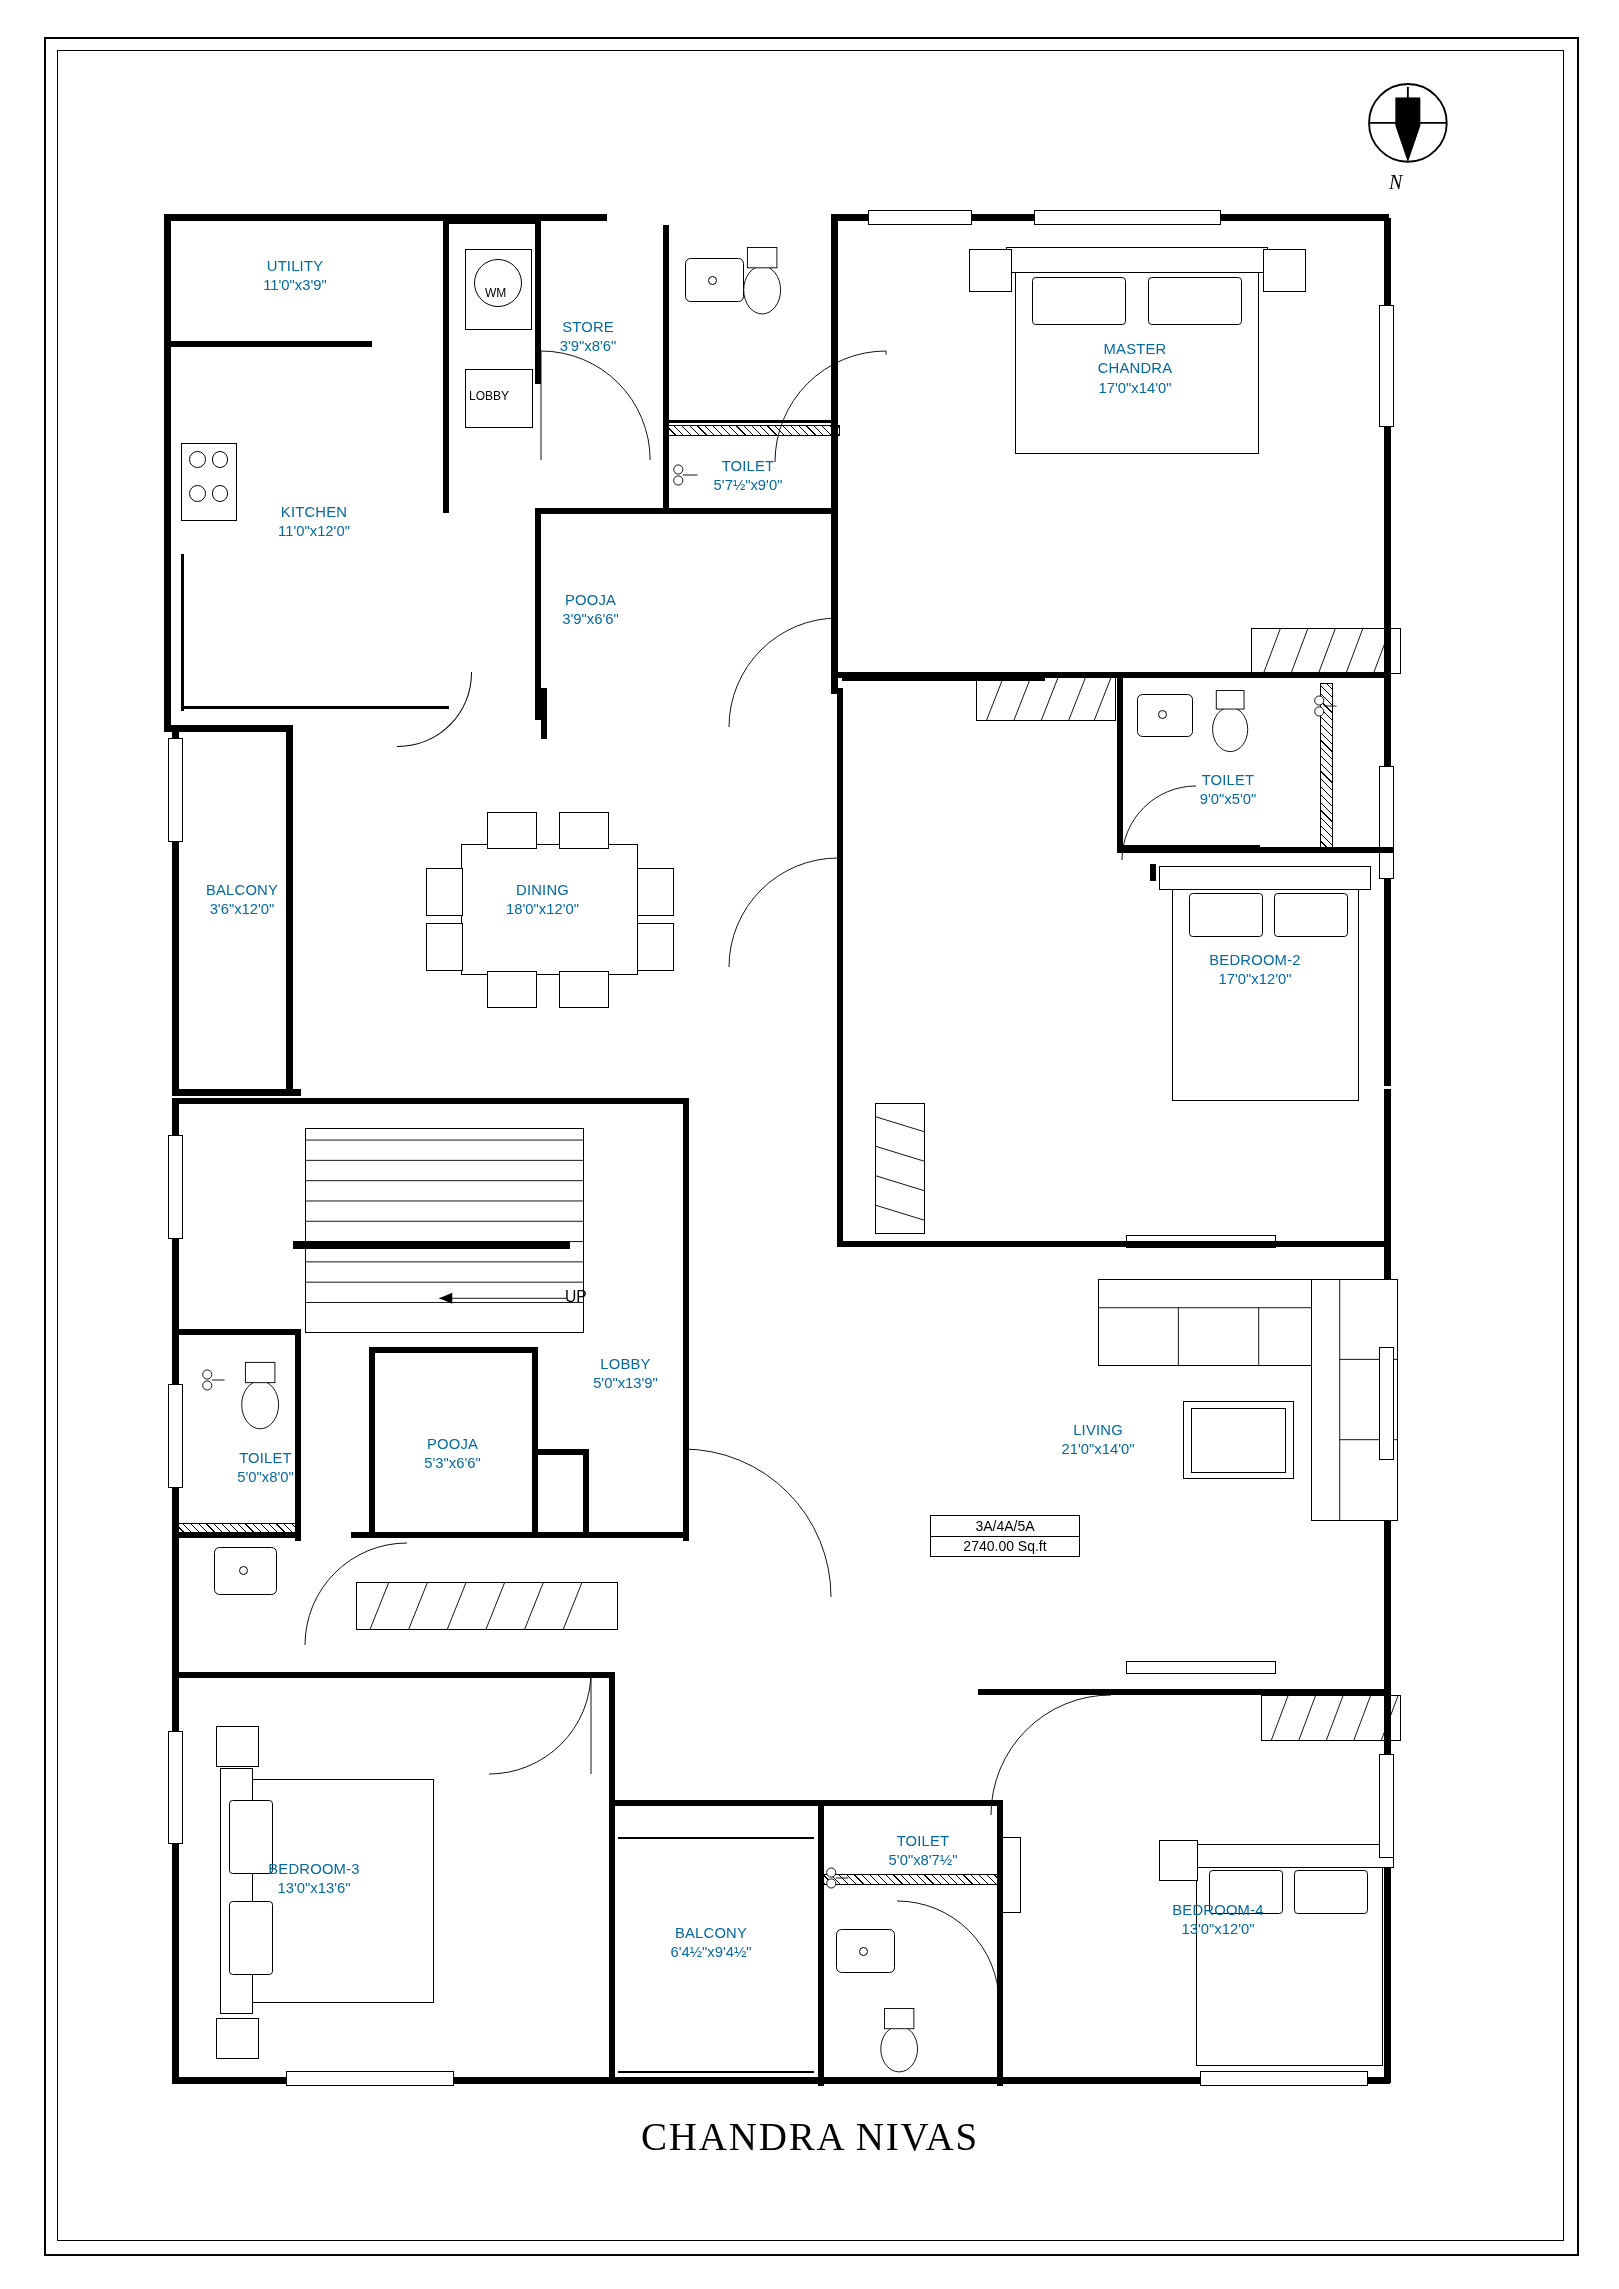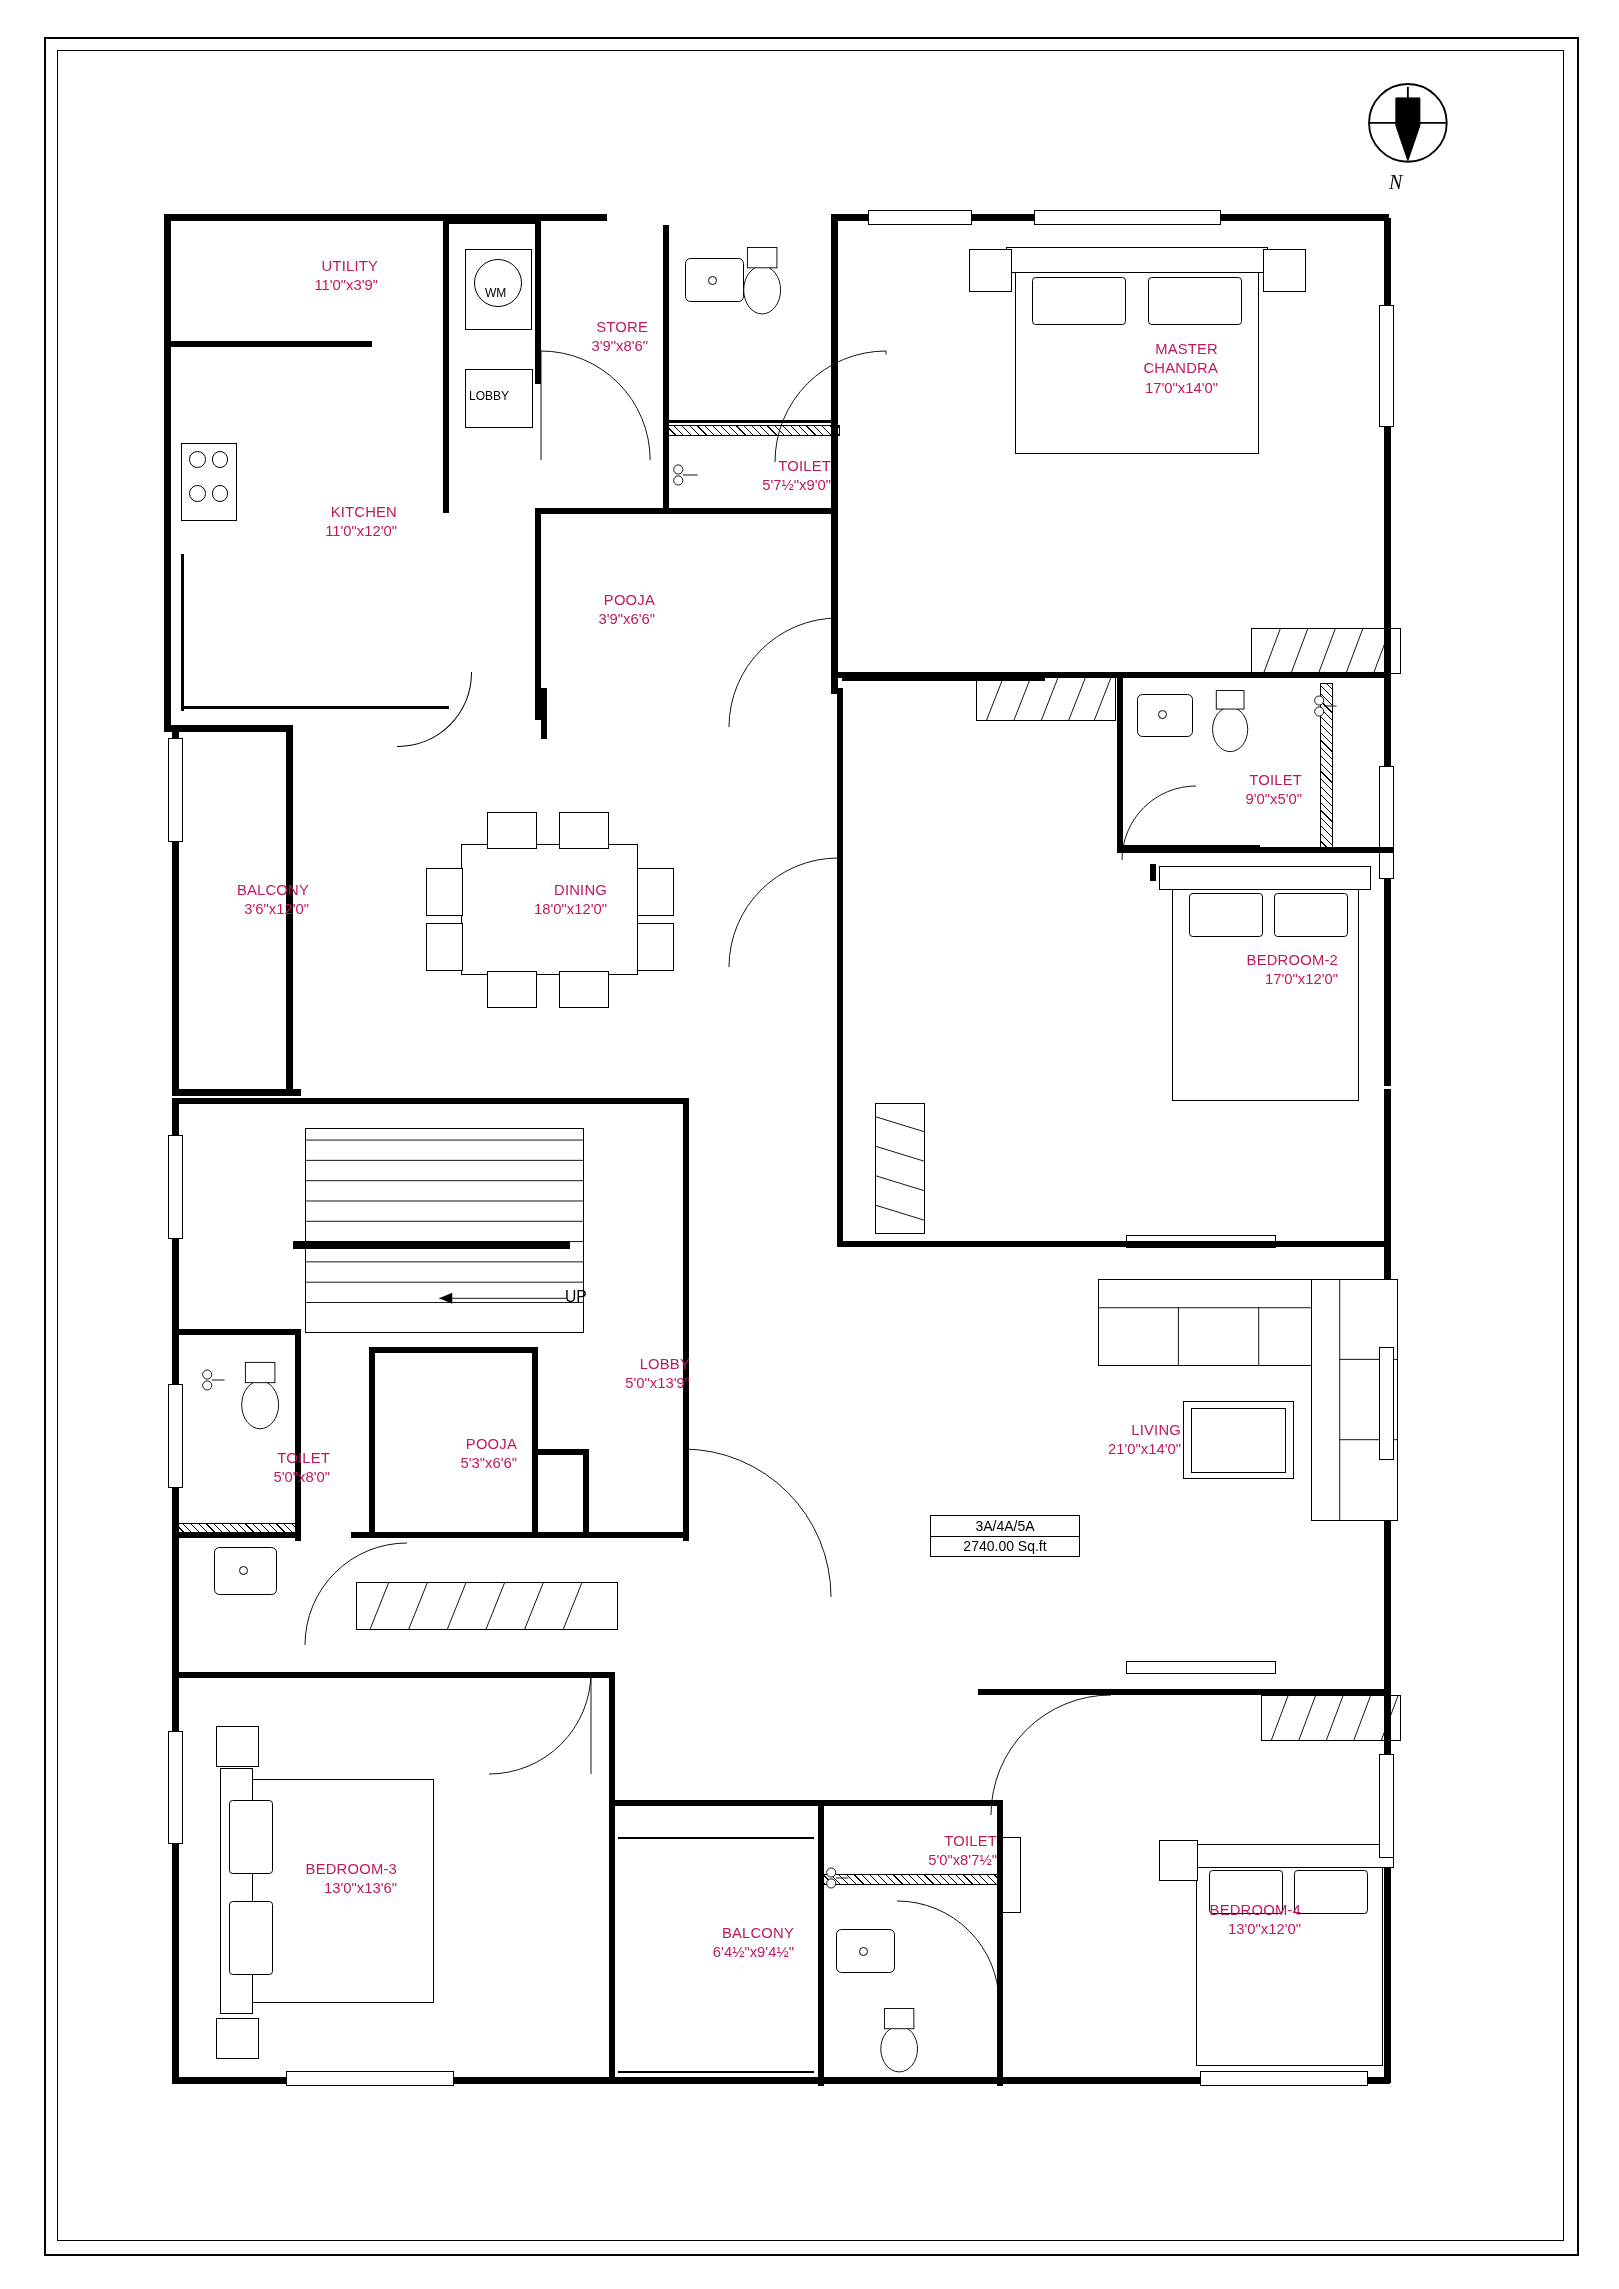--- a/index.html
+++ b/index.html
@@ -13,21 +13,21 @@
   .frame-outer{
     position:absolute;left:44px;top:37px;width:1531px;height:2215px;
     border:2.8px solid #000;
   }
   .frame-inner{
     position:absolute;left:57px;top:50px;width:1505px;height:2189px;
     border:0.9px solid #000;
   }
   .wall{position:absolute;background:#000;}
   .thin{position:absolute;background:#000;}
-  .room{position:absolute;text-align:right;font-size:14.8px;line-height:18.5px;color:#be185d;white-space:nowrap;}
+  .room{position:absolute;text-align:center;font-size:14.8px;line-height:18.5px;color:#0369a1;white-space:nowrap;}
   .room .nm{font-weight:400;letter-spacing:0.2px;}
   .room .dim{font-weight:400;}
   .lbl{position:absolute;font-size:14px;color:#000;white-space:nowrap;}
   .title{
     position:absolute;left:0;right:0;top:2114px;text-align:center;
     font-family:"Liberation Serif", serif;font-size:39px;letter-spacing:1.8px;color:#000;
   }
   .boxinfo{
     position:absolute;border:0.9px solid #000;font-size:14px;color:#000;
     background:#fff;text-align:center;
@@ -436,15 +436,16 @@
   <div class="room" style="left:849px;top:1832px;width:148px;">
     <div class="nm">TOILET</div>
     <div class="dim">5'0"x8'7½"</div>
   </div>
 
   <div class="room" style="left:1135px;top:1901px;width:166px;">
     <div class="nm">BEDROOM-4</div>
     <div class="dim">13'0"x12'0"</div>
   </div>
 
+  <div class="title">CHANDRA NIVAS</div>
 
 </div>
 
 
 </body></html>

